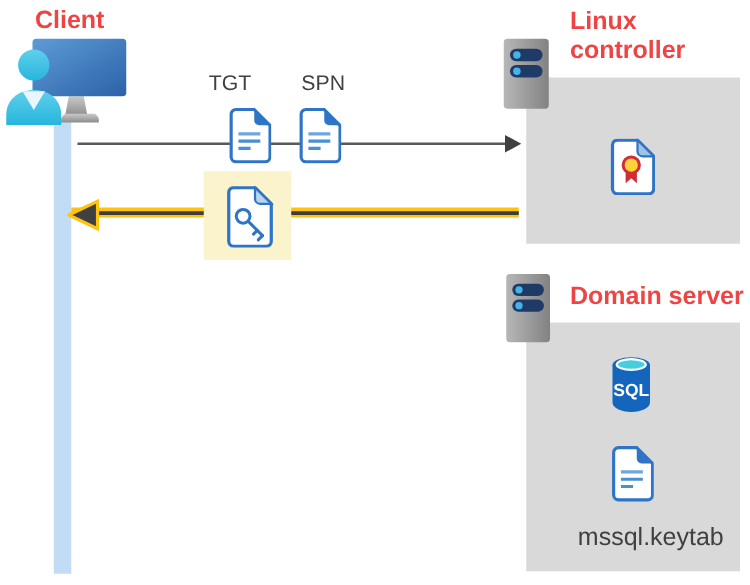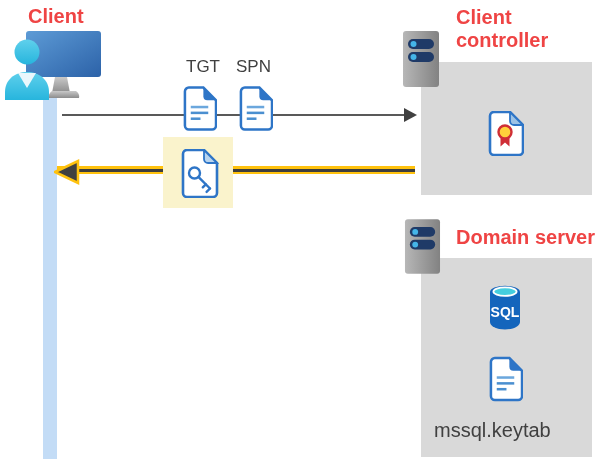--- a/index.html
+++ b/index.html
@@ -6,21 +6,21 @@
   body{
     width:600px;height:468px;position:relative;overflow:hidden;
     background:#ffffff;
     font-family:"Liberation Sans","DejaVu Sans",sans-serif;
   }
   .abs{position:absolute;}
 
   
   .heading{font-weight:700;font-size:20px;line-height:23px;color:#ef4444;}
   .small-label{font-size:17px;color:#404040;}
-  .file-label{font-size:20px;color:#404040;text-align:left;}
+  .file-label{font-size:20px;color:#404040;text-align:right;}
 
   
   .client-bar{
     left:43px;top:94px;width:14px;height:365px;
     background:#c3dcf6;z-index:1;
   }
 
   
   .gray-line{left:62px;top:114px;width:344px;height:2px;background:#595959;z-index:2;}
   .gray-head{
@@ -85,22 +85,22 @@
 <div class="abs gray-head"></div>
 
 <div class="abs yellow-band"></div>
 <div class="abs yellow-core"></div>
 <div class="abs yellow-head">
   <svg width="26" height="26" viewBox="0 0 26 26">
     <polygon points="1,13 24,2 24,24" fill="#404040" stroke="#ffc20e" stroke-width="2.5"></polygon>
   </svg>
 </div>
 
-<div class="abs small-label" style="left:183px;top:57px;width:40px;text-align:center;">TGT</div>
-<div class="abs small-label" style="left:236px;top:57px;width:40px;text-align:left;">SPN</div>
+<div class="abs small-label" style="left:164px;top:57px;width:40px;text-align:center;">TGT</div>
+<div class="abs small-label" style="left:236px;top:57px;width:40px;text-align:right;">SPN</div>
 
 <div class="abs icon" style="left:182px;top:86px;">
   <svg width="35" height="45" viewBox="0 0 36 45">
     <path d="M3 5 a4 4 0 0 1 4 -4 h15 l13 13 v26 a4 4 0 0 1 -4 4 H7 a4 4 0 0 1 -4 -4 z" fill="#fff" stroke="#2e75c7" stroke-width="2.6"></path>
     <path d="M22 1 l13 13 h-9 a4 4 0 0 1 -4 -4 z" fill="#2e75c7"></path>
     <line x1="9" y1="21" x2="27" y2="21" stroke="#6ba7dd" stroke-width="2.6"></line>
     <line x1="9" y1="27" x2="27" y2="27" stroke="#4a8fd0" stroke-width="2.6"></line>
     <line x1="9" y1="33" x2="19" y2="33" stroke="#4a8fd0" stroke-width="2.6"></line>
   </svg>
 </div>
@@ -138,21 +138,21 @@
       </linearGradient>
     </defs>
     <rect x="1" y="1" width="36" height="56" rx="3" fill="url(#srvGrad1)"></rect>
     <rect x="6" y="9" width="26" height="10" rx="5" fill="#1f3a67"></rect>
     <circle cx="11.5" cy="14" r="3" fill="#45b5e8"></circle>
     <rect x="6" y="22" width="26" height="10" rx="5" fill="#1f3a67"></rect>
     <circle cx="11.5" cy="27" r="3" fill="#45b5e8"></circle>
   </svg>
 </div>
 
-<div class="abs heading" style="left:456px;top:6px;width:140px;">Client controller</div>
+<div class="abs heading" style="left:456px;top:6px;width:140px;">Linux controller</div>
 
 <div class="abs icon" style="left:487px;top:111px;">
   <svg width="37" height="45" viewBox="0 0 37 45">
     <path d="M3 5 a4 4 0 0 1 4 -4 h16 l13 13 v26 a4 4 0 0 1 -4 4 H7 a4 4 0 0 1 -4 -4 z" fill="#fff" stroke="#2e75c7" stroke-width="2.6"></path>
     <path d="M23 1 l13 13 h-9 a4 4 0 0 1 -4 -4 z" fill="#9dc3e6" stroke="#2e75c7" stroke-width="1.8"></path>
     <path d="M13.5 25 v10.5 l4.5 -4 4.5 4 V25 z" fill="#cf2e36"></path>
     <circle cx="18" cy="21" r="6.5" fill="#ffd23b" stroke="#cf2e36" stroke-width="2.4"></circle>
   </svg>
 </div>
 

